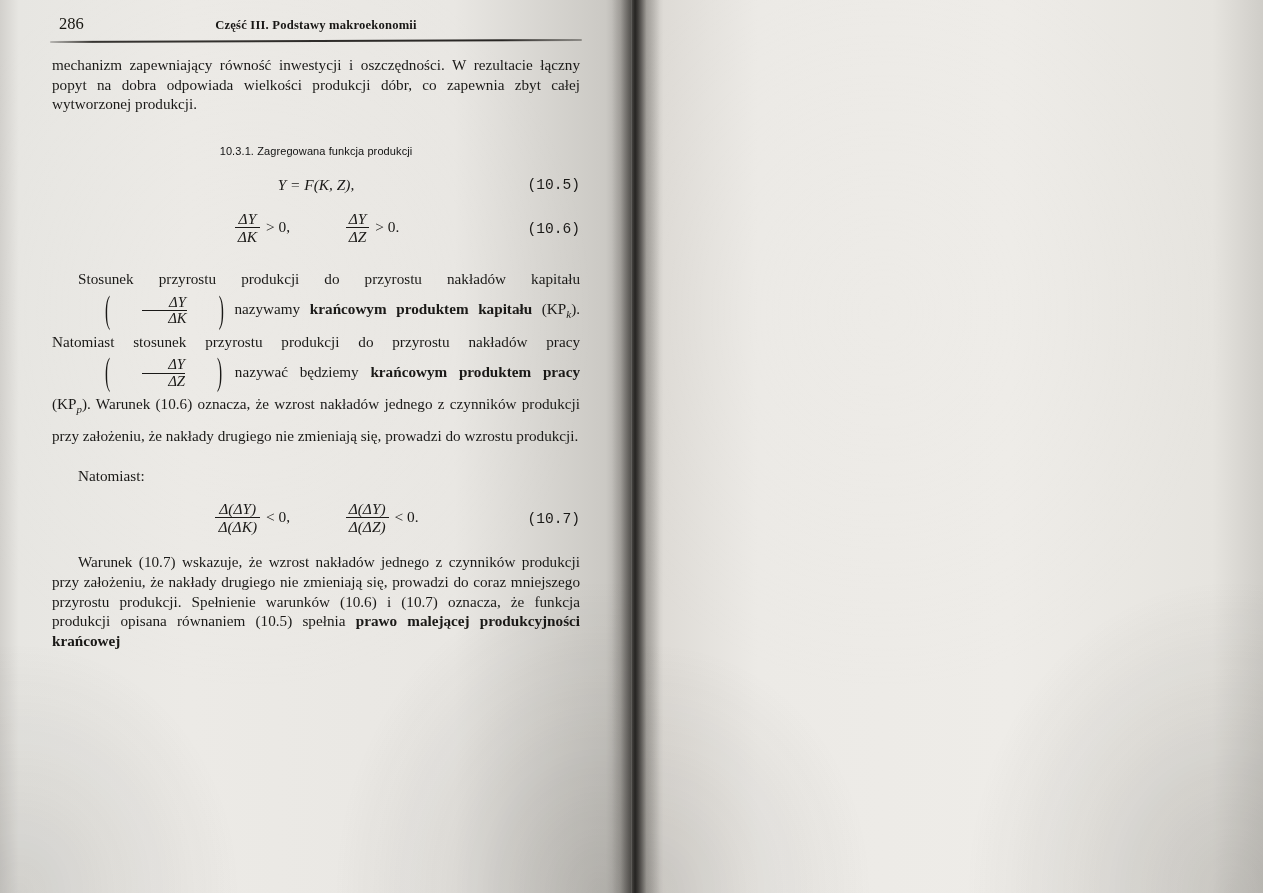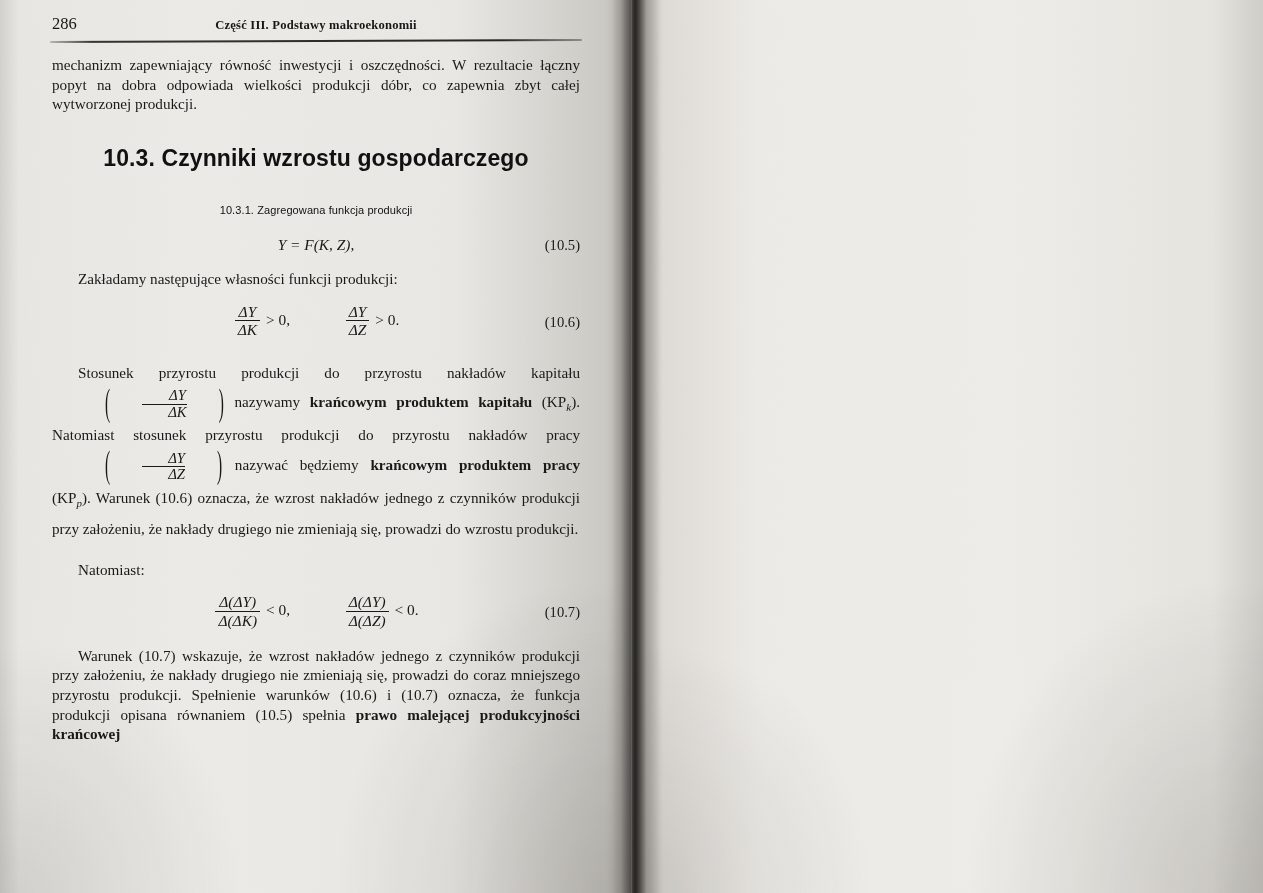--- a/index.html
+++ b/index.html
@@ -64,21 +64,21 @@
   .col-left{left:52px;top:0;width:528px;}
 
   .runhead{
     position:absolute;top:18px;height:20px;
     font-size:12.6px;font-weight:bold;letter-spacing:.2px;
     color:#181715;white-space:nowrap;
   }
   .runhead-left{left:52px;width:528px;text-align:center;}
   .folio{
     position:absolute;top:14px;
-    font-size:16.5px;color:#16150f;font-family:"Liberation Serif",serif;
+    font-size:16.5px;color:#16150f;font-family:"Liberation Serif",serif;margin-left:7px;
   }
   .folio-left{left:52px;}
   .rule{
     position:absolute;height:2px;
     background:linear-gradient(90deg,rgba(40,38,35,.25),rgba(35,33,30,.9) 8%,rgba(30,28,26,.95) 85%,rgba(60,58,54,.45));
     border-radius:2px;
   }
   .rule-left{left:50px;top:40px;width:532px;transform:rotate(-0.22deg);}
 
   p{margin:0 0 0 0;text-indent:0;}
@@ -96,21 +96,21 @@
   }
   b,strong{font-weight:bold;}
   i,em,.it{font-style:italic;}
   
   .eq{
     position:relative;display:block;text-align:center;
     margin:12px 0 12px 0;font-size:15.4px;
   }
   .eq .tag{
     position:absolute;right:0;top:50%;transform:translateY(-50%);
-    font-size:14.6px;font-style:normal;
+    font-size:14.6px;font-style:normal;font-family:Liberation Mono, monospace;
   }
   .eq .body{display:inline-block;}
   .mi{font-style:italic;font-family:"Liberation Serif",serif;}
   .frac{
     display:inline-block;vertical-align:middle;
     text-align:center;margin:0 2px;position:relative;top:-1px;
   }
   .frac .num{display:block;padding:0 3px;line-height:1.12;}
   .frac .den{display:block;padding:0 3px;line-height:1.12;border-top:1.4px solid #1a1917;}
   .paren{
@@ -136,32 +136,30 @@
 
   <div class="page page-left">
     <div class="folio folio-left">286</div>
     <div class="runhead runhead-left">Część III. Podstawy makroekonomii</div>
     <div class="rule rule-left"></div>
 
     <div class="col col-left" style="top:55px;">
 
       <p>mechanizm zapewniający równość inwestycji i oszczędności. W rezultacie łączny popyt na dobra odpowiada wielkości produkcji dóbr, co zapewnia zbyt całej wytworzonej produkcji.</p>
 
-      <div class="h2">10.3.  Czynniki wzrostu gospodarczego</div>
 
 
       <div class="h3">10.3.1.  Zagregowana funkcja produkcji</div>
 
 
       <div class="eq" style="margin-top:16px;margin-bottom:14px;">
         <span class="body mi">Y = F(K, Z),</span>
         <span class="tag">(10.5)</span>
       </div>
 
-      <p class="ind">Zakładamy następujące własności funkcji produkcji:</p>
 
       <div class="eq" style="margin-top:16px;margin-bottom:18px;">
         <span class="body">
           <span class="frac">
             <span class="num mi">Δ<i>Y</i></span>
             <span class="den mi">Δ<i>K</i></span>
           </span>
           <span>&gt; 0,</span>
           <span class="gap"></span>
           <span class="frac">

